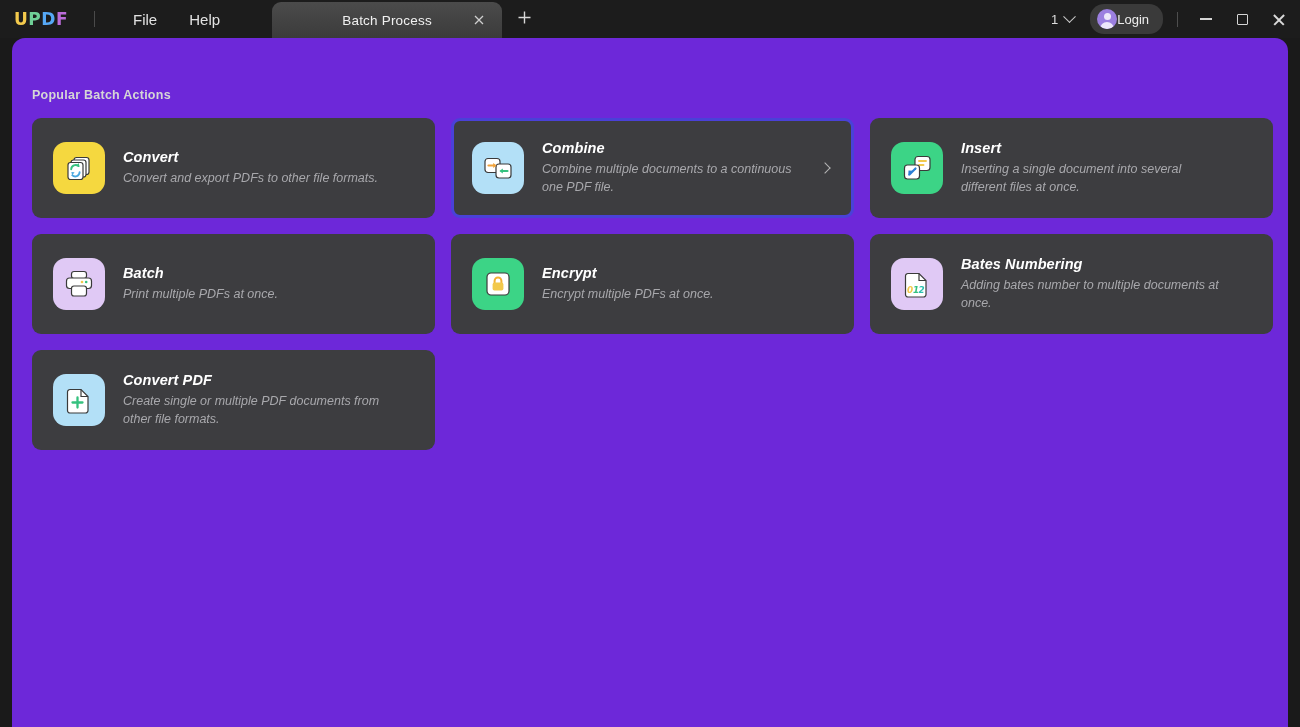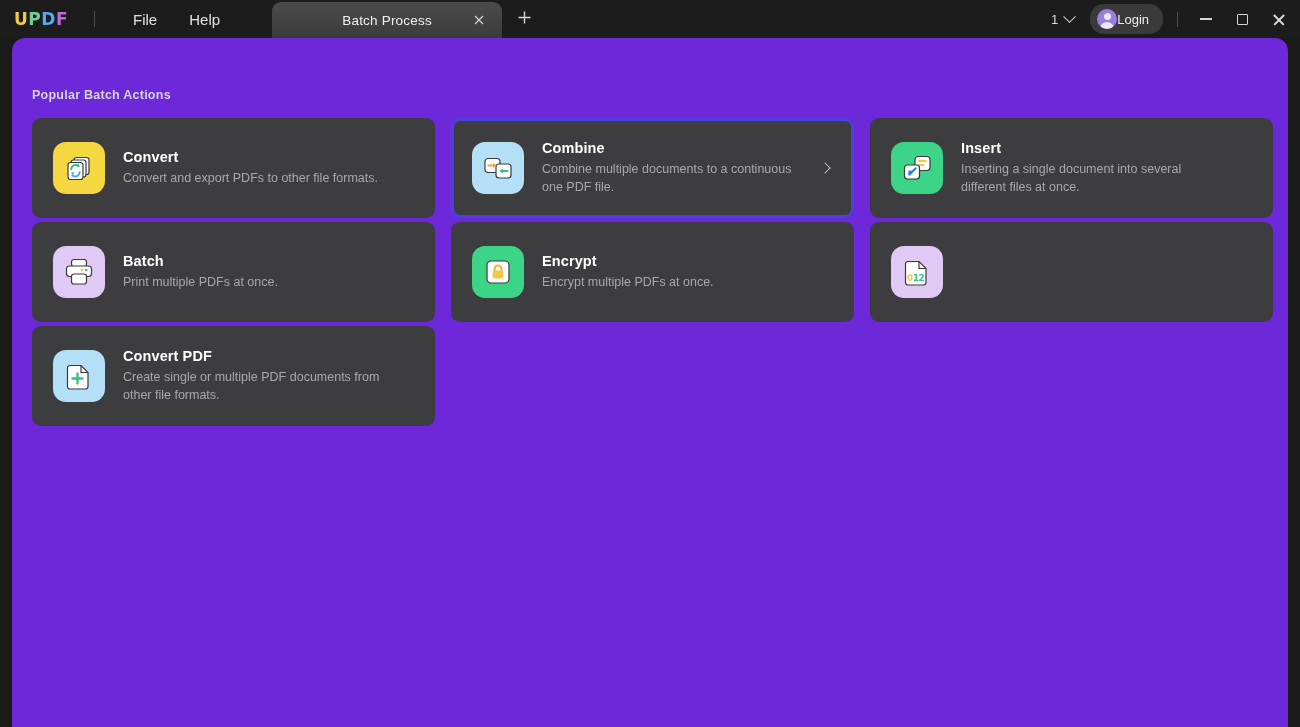--- a/index.html
+++ b/index.html
@@ -215,22 +215,23 @@
     color: #d6d6d6;
     font-size: 12.5px;
     font-weight: bold;
     letter-spacing: 0.25px;
     margin: 0 0 16px 20px;
   }
 
   .grid {
     display: grid;
     grid-template-columns: repeat(3, 403px);
-    gap: 4px 16px;
+    gap: 16px 16px;
     margin-left: 20px;
+    font-style: italic;
   }
 
   .card {
     position: relative;
     height: 100px;
     background: #3d3d40;
     border-radius: 9px;
     display: flex;
     align-items: center;
     padding: 0 18px;
@@ -437,20 +438,24 @@
     <div class="card">
       <div class="card-icon" style="background:#e0c9f5">
         <svg width="34" height="34" viewBox="0 0 34 34">
           <path d="M8 6.5h11l7 7v14a2.5 2.5 0 0 1-2.5 2.5H8A2.5 2.5 0 0 1 5.5 27.5V9A2.5 2.5 0 0 1 8 6.5z" fill="#fff" stroke="#3a3a3a" stroke-width="1.2"></path>
           <path d="M19 6.5v7h7" fill="none" stroke="#3a3a3a" stroke-width="1.2"></path>
           <text x="7" y="25.5" font-family="DejaVu Sans, sans-serif" font-size="8.8" font-weight="bold" fill="#f2c94c">0</text>
           <text x="13" y="25.5" font-family="DejaVu Sans, sans-serif" font-size="8.8" font-weight="bold" fill="#35c17e">1</text>
           <text x="18.5" y="25.5" font-family="DejaVu Sans, sans-serif" font-size="8.8" font-weight="bold" fill="#2bbfb0">2</text>
         </svg>
       </div>
+      <div class="card-text">
+        <div class="card-title">Bates Numbering</div>
+        <div class="card-desc">Adding bates number to multiple documents at once.</div>
+      </div>
     </div>
 
     <div class="card">
       <div class="card-icon" style="background:#b3e0f7">
         <svg width="34" height="34" viewBox="0 0 34 34">
           <path d="M8 6.5h11l7 7v14a2.5 2.5 0 0 1-2.5 2.5H8A2.5 2.5 0 0 1 5.5 27.5V9A2.5 2.5 0 0 1 8 6.5z" fill="#fff" stroke="#3a3a3a" stroke-width="1.2"></path>
           <path d="M19 6.5v7h7" fill="none" stroke="#3a3a3a" stroke-width="1.2"></path>
           <path d="M15.5 14.5v10M10.5 19.5h10" stroke="#35c17e" stroke-width="2.3" stroke-linecap="round"></path>
         </svg>
       </div>

